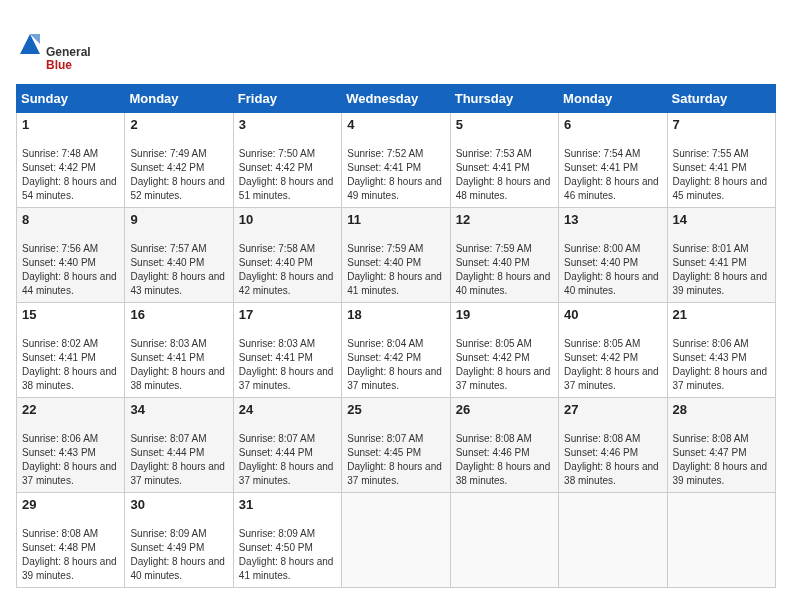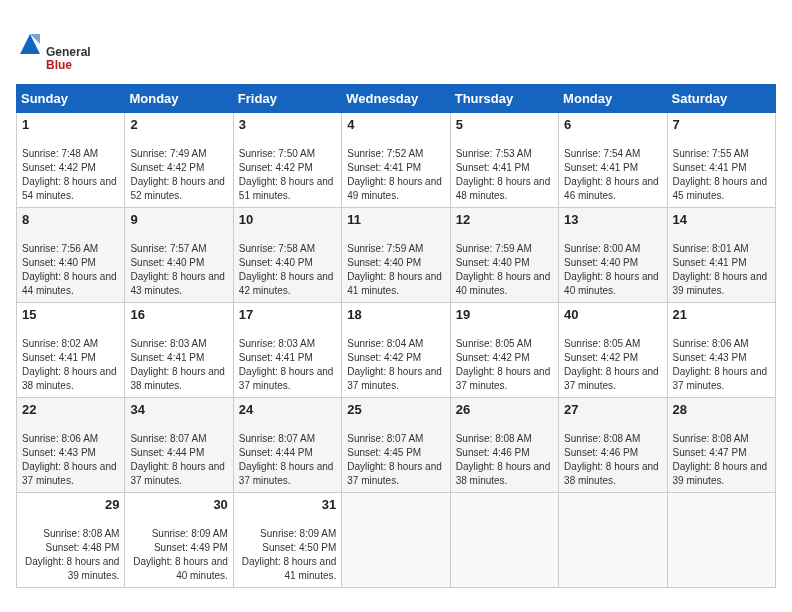--- a/index.html
+++ b/index.html
@@ -81,21 +81,20 @@
       font-size: 10px;
       line-height: 1.4;
       color: #333;
       margin-top: 15px;
     }
     td.empty {
       background: #f9f9f9;
     }
     tr:last-child td {
       height: 70px;
-      text-align: right;
     }
   </style>
 </head>
 <body>
 
 <div class="header">
   <div class="logo">
     <svg class="logo-icon" viewBox="0 0 28 28">
       <polygon points="4,24 14,4 24,24" fill="#1565c0"></polygon>
       <polygon points="14,4 24,4 24,14" fill="#1565c0" opacity="0.6"></polygon>

